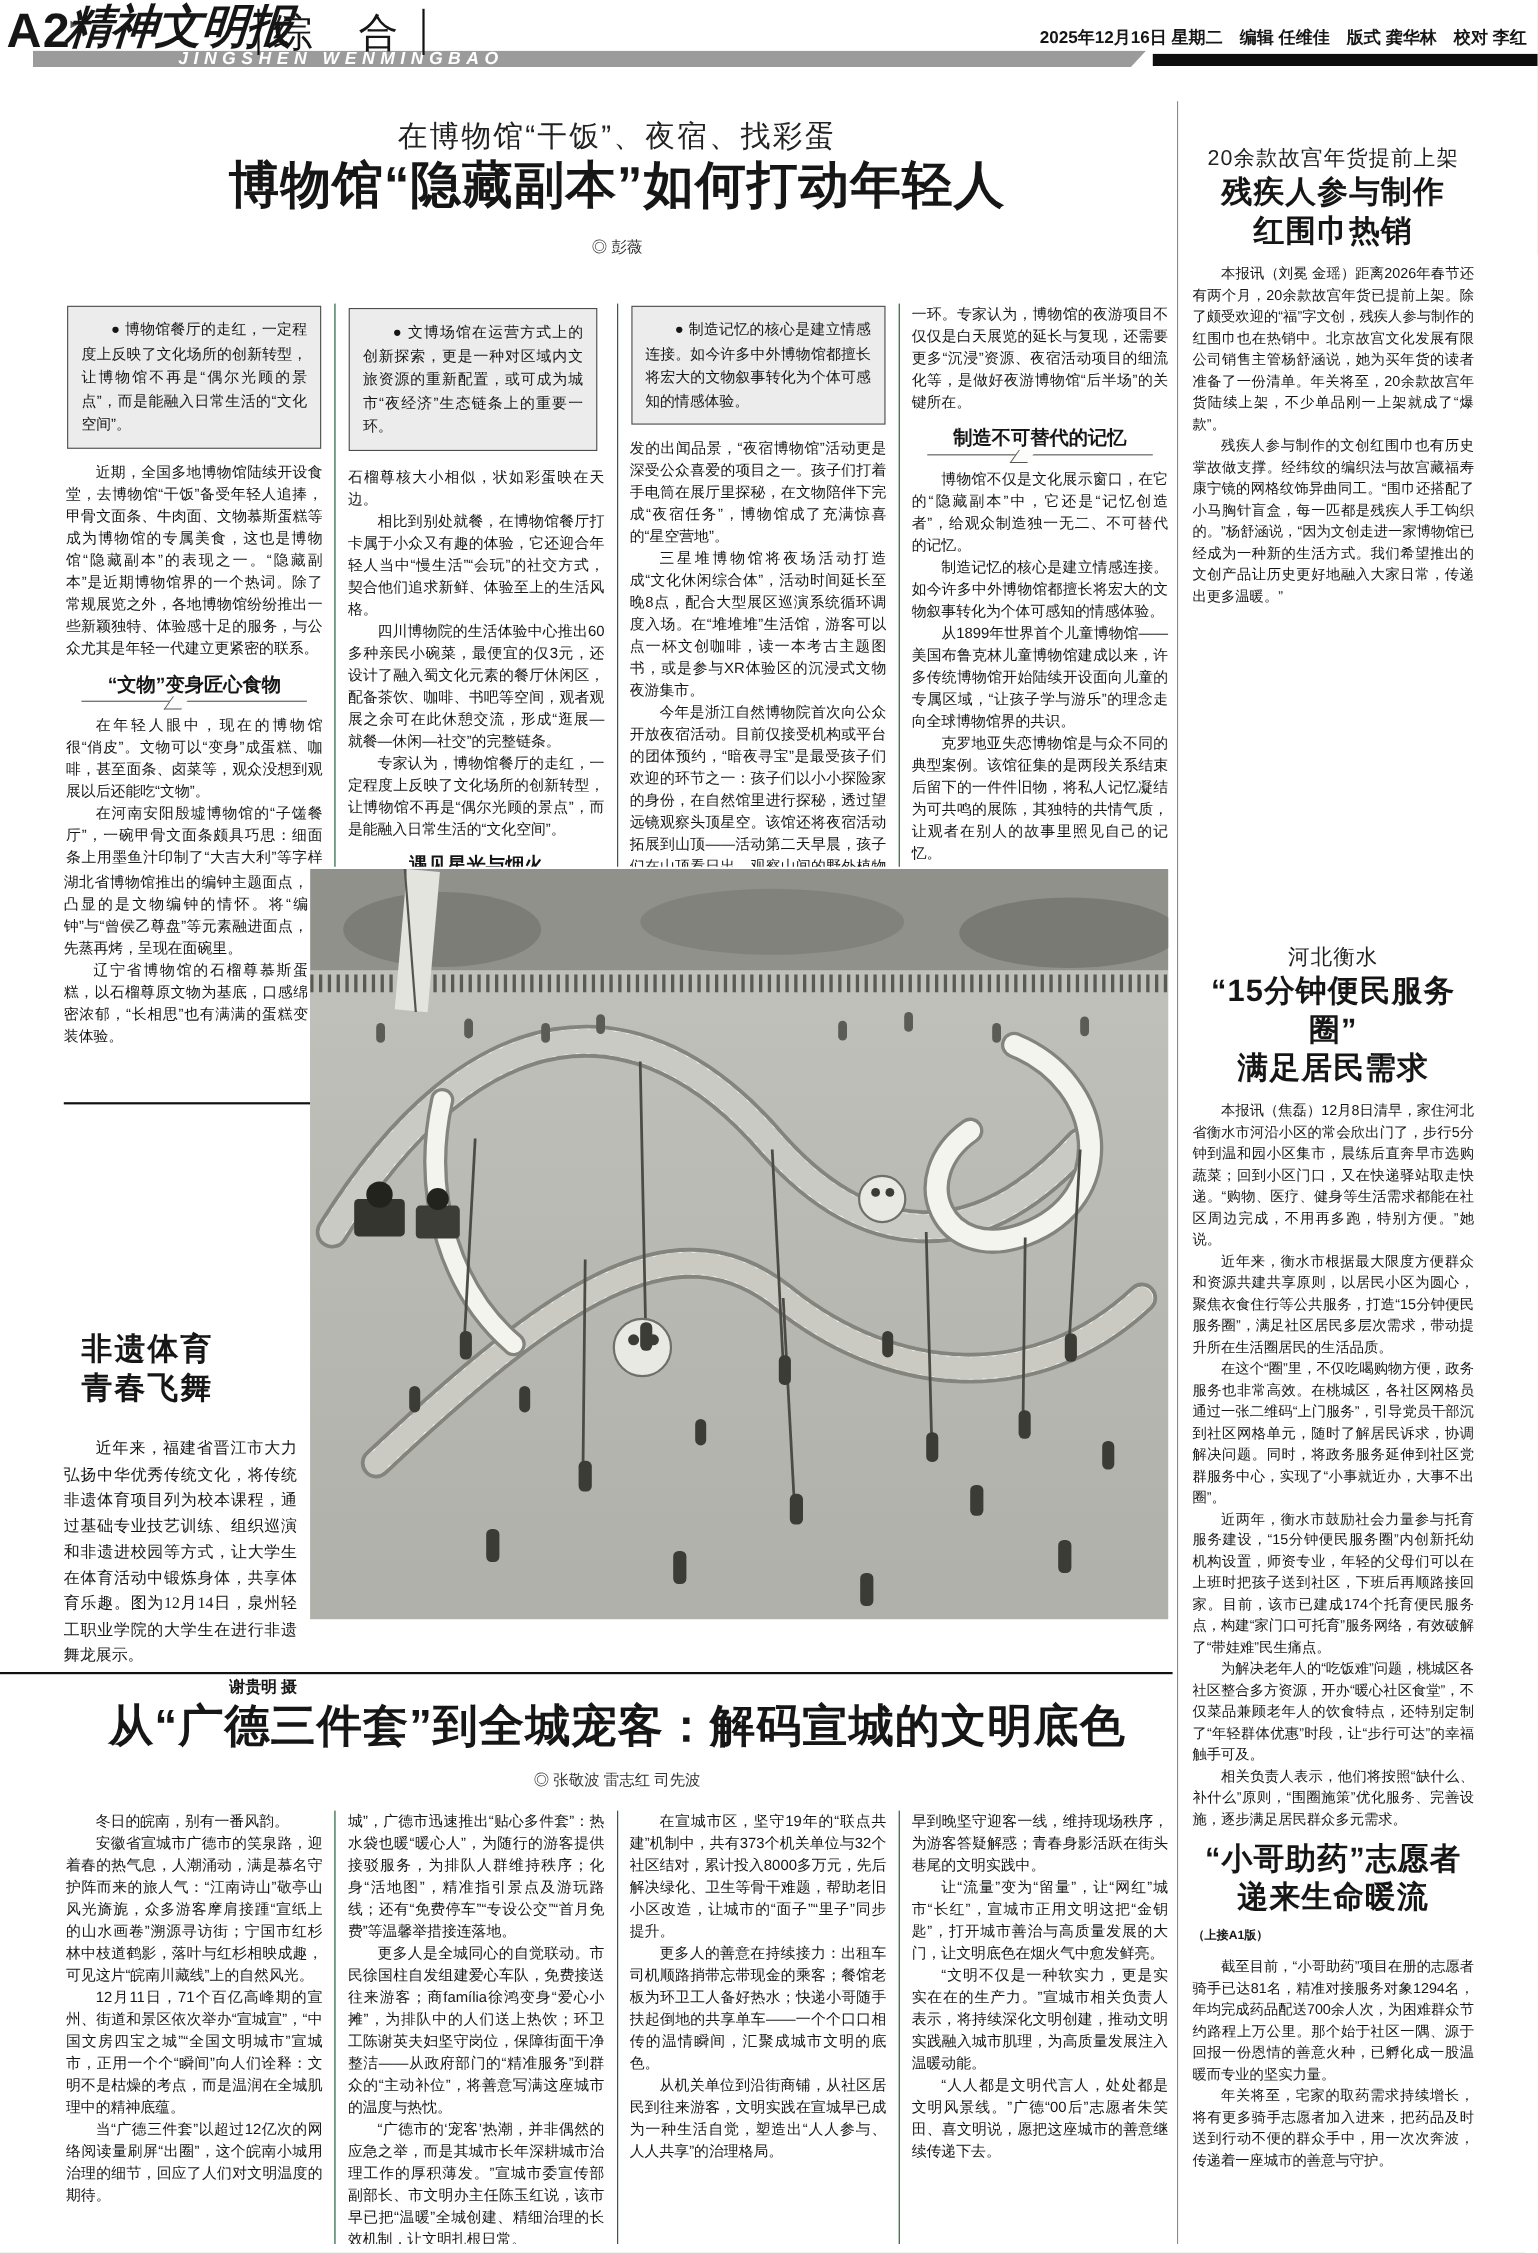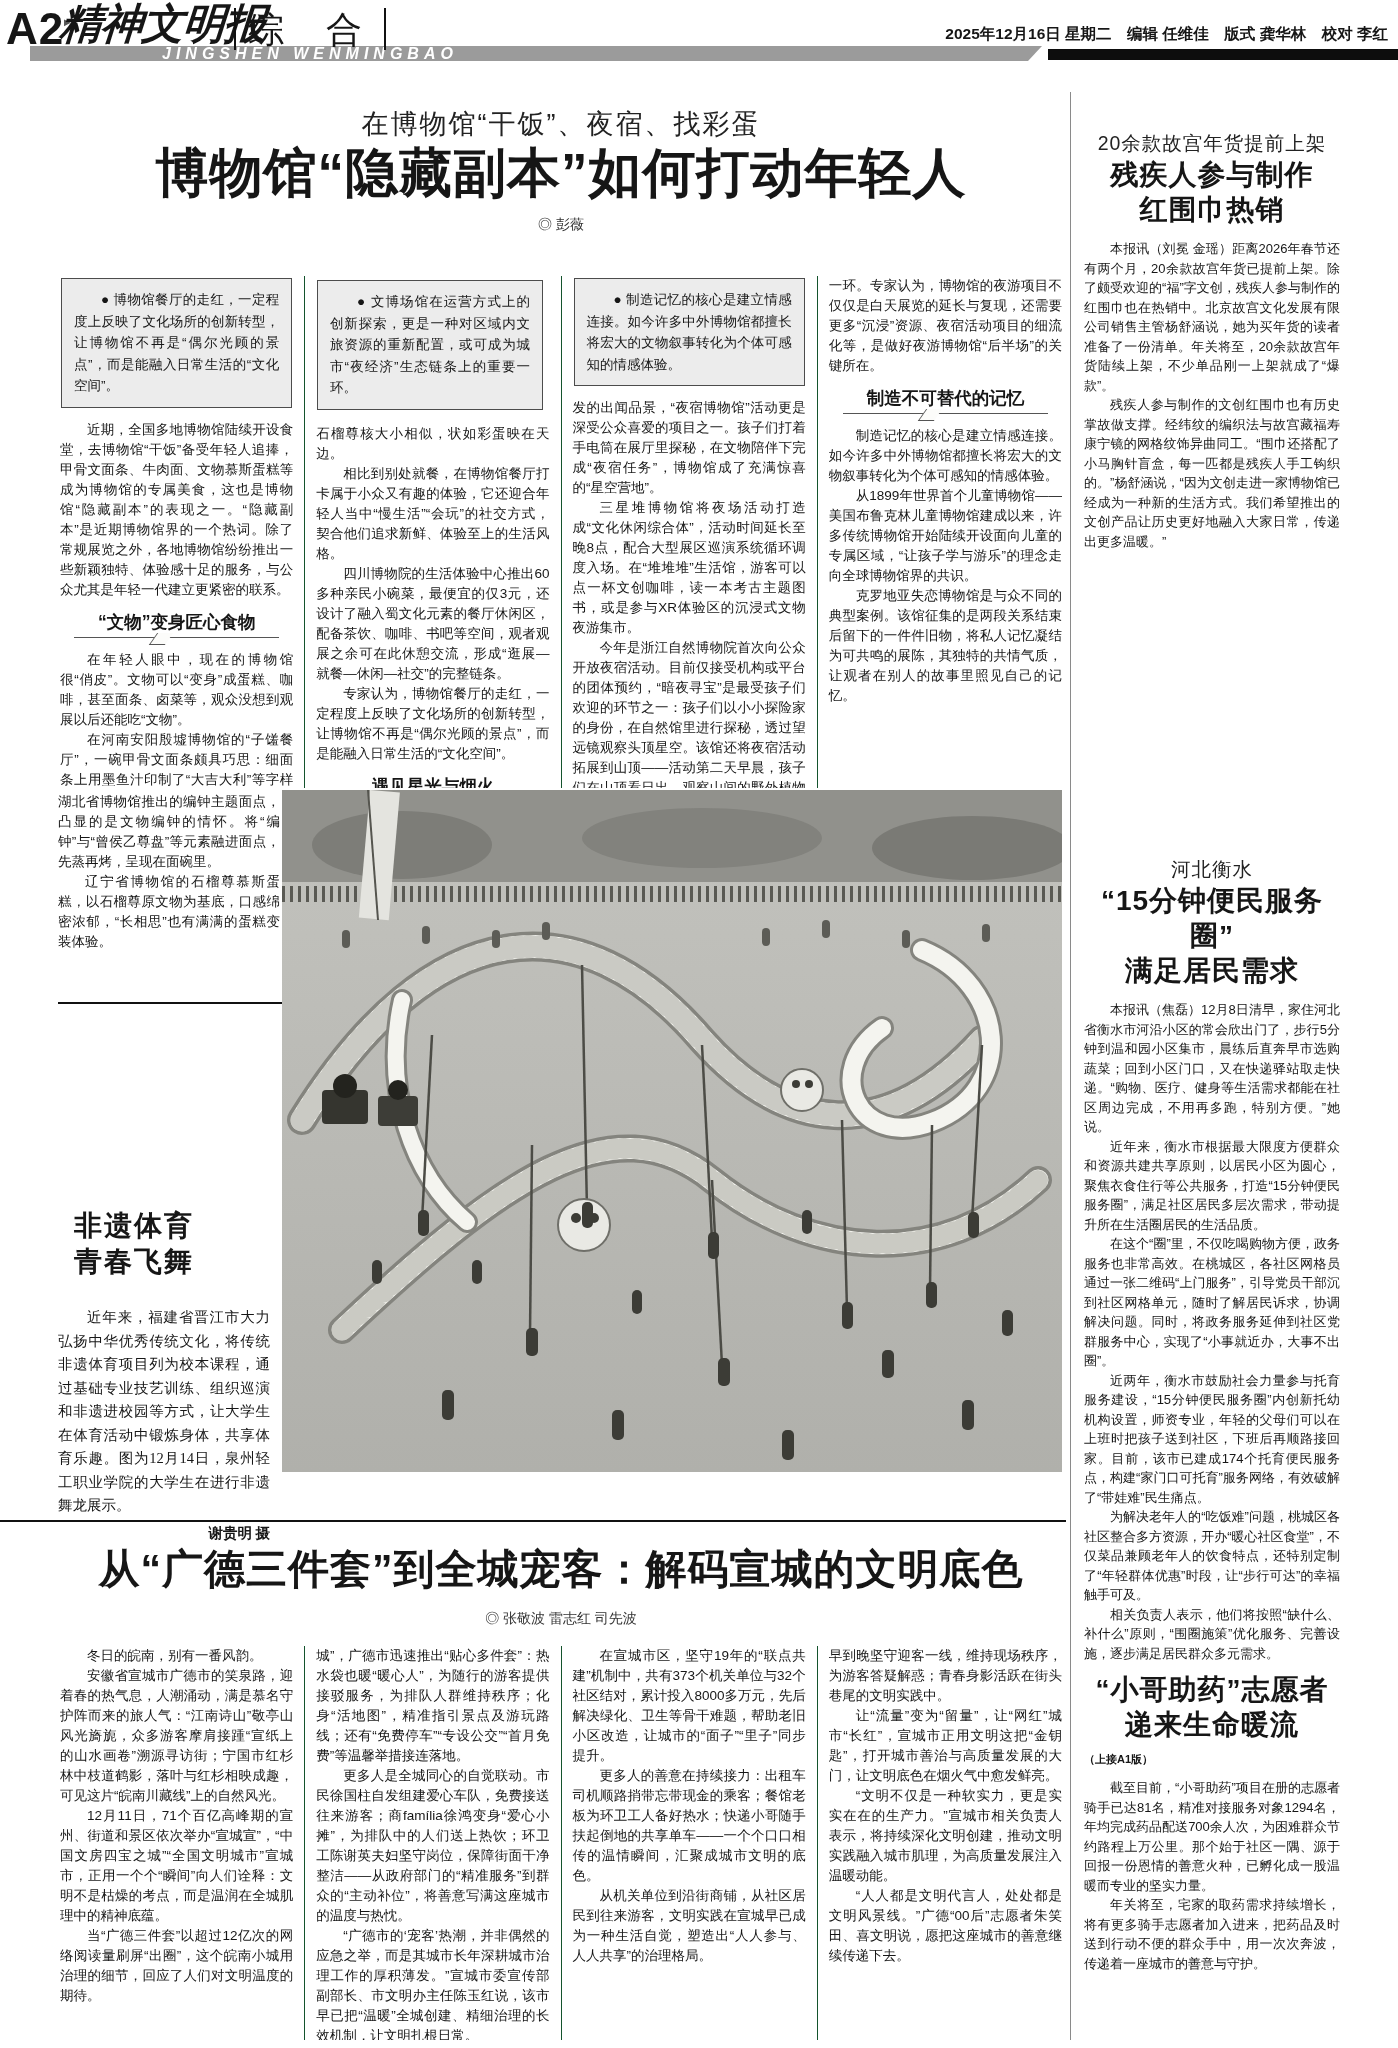--- a/index.html
+++ b/index.html
@@ -18,21 +18,21 @@
   .hd-section{position:absolute;left:248px;top:6px;font-size:36px;font-weight:normal;letter-spacing:16px;text-align:right;}
   .hd-date{position:absolute;right:10px;top:24px;font-size:15.5px;font-weight:bold;}
   .hd-rule{position:absolute;left:1048px;top:49px;width:350px;height:11px;background:#0d0d0d;}
   
   .jt p{margin:0;text-indent:2em;text-align:justify;}
   .jt p.noindent{text-indent:0;}
   
   .ld-kicker{position:absolute;left:58px;top:106px;width:1006px;text-align:center;
              font-size:27px;letter-spacing:2px;color:#222;}
   .ld-headline{position:absolute;left:58px;top:138px;width:1006px;text-align:center;
-               font-size:53px;font-weight:bold;letter-spacing:1px;}
+               font-size:46px;font-weight:bold;letter-spacing:1px;}
   .byline{font-size:14px;color:#333;text-align:center;}
   .ld-byline{position:absolute;left:58px;top:216px;width:1006px;}
   .ld-cols{position:absolute;left:58px;top:276px;width:1006px;height:512px;display:flex;}
   .col{flex:1;padding:0 11px;overflow:hidden;font-size:13.5px;line-height:20px;}
   .col:first-child{padding-left:2px;} .col:last-child{padding-right:2px;}
   .col + .col{border-left:1px solid #14532d;}
   .sumbox{background:#ececec;border:1px solid #4c4c4c;padding:10px 12px;margin:2px 1px 12px;
           line-height:21.5px;font-size:13.5px;}
   .sumbox p{margin:0;text-indent:2em;text-align:justify;}
   .subhead{position:relative;text-align:center;font-weight:bold;font-size:17.5px;
@@ -117,20 +117,21 @@
           <p>三星堆博物馆将夜场活动打造成“文化休闲综合体”，活动时间延长至晚8点，配合大型展区巡演系统循环调度入场。在“堆堆堆”生活馆，游客可以点一杯文创咖啡，读一本考古主题图书，或是参与XR体验区的沉浸式文物夜游集市。</p>
           <p>今年是浙江自然博物院首次向公众开放夜宿活动。目前仅接受机构或平台的团体预约，“暗夜寻宝”是最受孩子们欢迎的环节之一：孩子们以小小探险家的身份，在自然馆里进行探秘，透过望远镜观察头顶星空。该馆还将夜宿活动拓展到山顶——活动第二天早晨，孩子们在山顶看日出，观察山间的野外植物等等。</p>
         </div>
     </div>
     <div class="col">
       <div>
           <p class="noindent">一环。专家认为，博物馆的夜游项目不仅仅是白天展览的延长与复现，还需要更多“沉浸”资源、夜宿活动项目的细流化等，是做好夜游博物馆“后半场”的关键所在。</p>
         </div>
       <h3 class="subhead"><span>制造不可替代的记忆</span><span class="tail"></span></h3>
       <div>
+          <p>博物馆不仅是文化展示窗口，在它的“隐藏副本”中，它还是“记忆创造者”，给观众制造独一无二、不可替代的记忆。</p>
           <p>制造记忆的核心是建立情感连接。如今许多中外博物馆都擅长将宏大的文物叙事转化为个体可感知的情感体验。</p>
           <p>从1899年世界首个儿童博物馆——美国布鲁克林儿童博物馆建成以来，许多传统博物馆开始陆续开设面向儿童的专属区域，“让孩子学与游乐”的理念走向全球博物馆界的共识。</p>
           <p>克罗地亚失恋博物馆是与众不同的典型案例。该馆征集的是两段关系结束后留下的一件件旧物，将私人记忆凝结为可共鸣的展陈，其独特的共情气质，让观者在别人的故事里照见自己的记忆。</p>
         </div>
     </div>
   </div>
 
   <div class="ld-col1ext jt">
     <div>
         <p class="noindent">湖北省博物馆推出的编钟主题面点，凸显的是文物编钟的情怀。将“编钟”与“曾侯乙尊盘”等元素融进面点，先蒸再烤，呈现在面碗里。</p>

